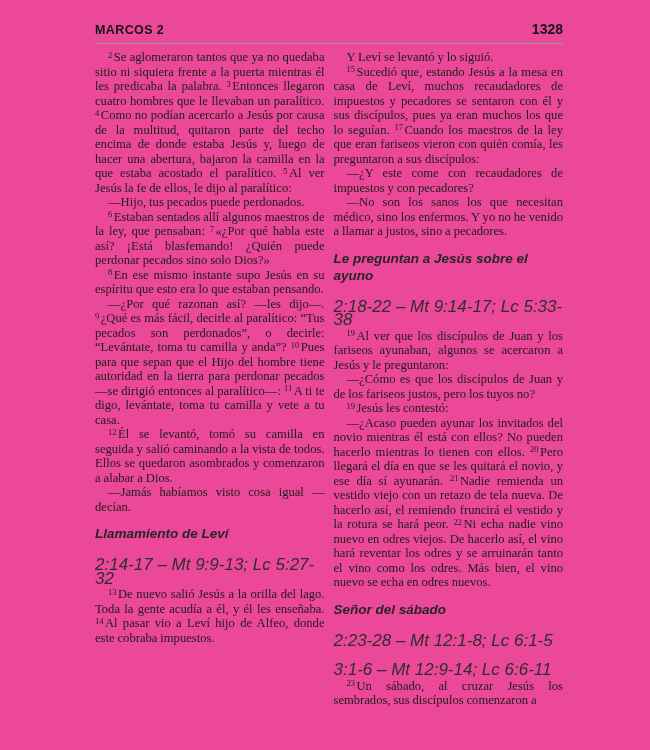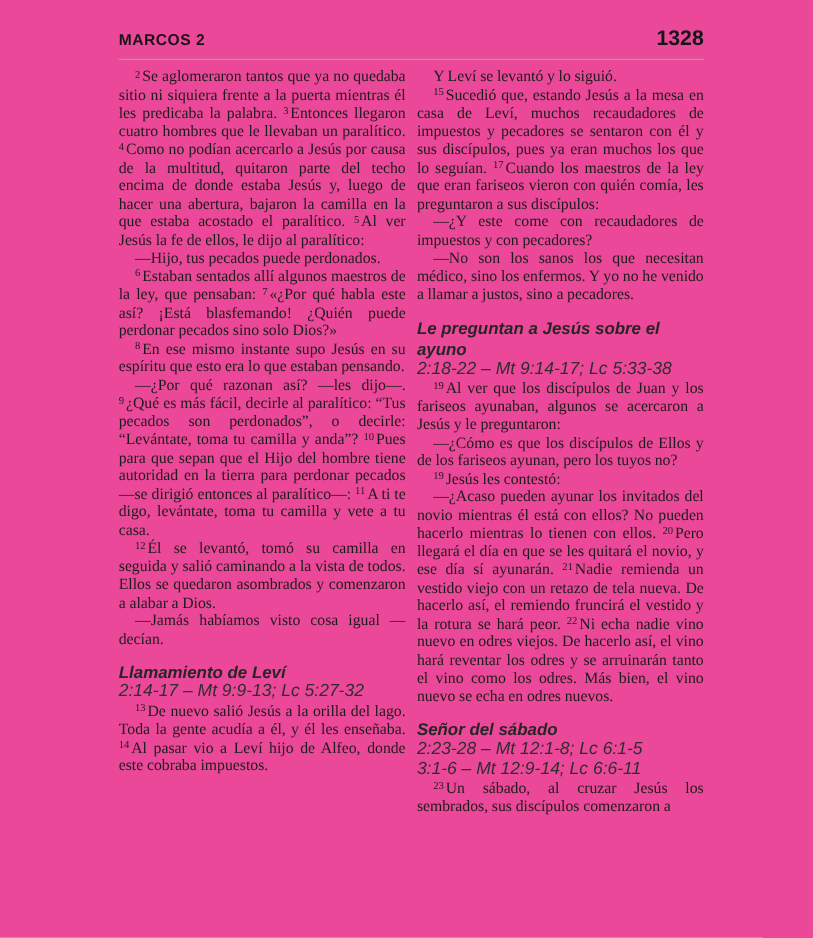--- a/index.html
+++ b/index.html
@@ -29,21 +29,21 @@
   .book-title {
     font-family:"Liberation Sans","DejaVu Sans",sans-serif;
     font-weight:700;
     font-size:12.5px;
     letter-spacing:.4px;
     color:#161616;
   }
   .page-number {
     font-family:"Liberation Sans","DejaVu Sans",sans-serif;
     font-weight:700;
-    font-size:17px;
+    font-size:14px;
     color:#161616;
   }
   .columns {
     display:flex;
     gap:9px;
     margin-top:6px;
   }
   .col { width:229.5px; }
   .para {
     margin:0;
@@ -58,24 +58,24 @@
   }
   .heading {
     margin:11px 0 0 0;
     font-family:"Liberation Sans","DejaVu Sans",sans-serif;
     font-style:italic;
     font-size:13.5px;
     line-height:17px;
     color:#262626;
   }
   .ref {
-    margin:0 0 2px 0;
+    margin:16px 0 2px 0;
     font-family:"Liberation Sans","DejaVu Sans",sans-serif;
     font-style:italic;
-    font-size:14px;
+    font-size:17px;
     line-height:13.5px;
     color:#2e2e2e;
   }
   sup.vnum {
     font-size:8.5px;
     line-height:0;
     vertical-align:baseline;
     position:relative;
     top:-3.5px;
     margin-right:1.5px;
@@ -108,21 +108,21 @@
       </div>
 
       <div class="col">
         <p class="para verse-text">Y Leví se levantó y lo siguió.</p>
         <p class="para verse-text"><sup class="vnum">15</sup>Sucedió que, estando Jesús a la mesa en casa de Leví, muchos recaudadores de impuestos y pecadores se sentaron con él y sus discípulos, pues ya eran muchos los que lo seguían. <sup class="vnum">17</sup>Cuando los maestros de la ley que eran fariseos vieron con quién comía, les preguntaron a sus discípulos:</p>
         <p class="para verse-text">—¿Y este come con recaudadores de impuestos y con pecadores?</p>
         <p class="para verse-text">—No son los sanos los que necesitan médico, sino los enfermos. Y yo no he venido a llamar a justos, sino a pecadores.</p>
         <h2 class="heading">Le preguntan a Jesús sobre el ayuno</h2>
         <p class="ref">2:18-22 – Mt 9:14-17; Lc 5:33-38</p>
         <p class="para verse-text"><sup class="vnum">19</sup>Al ver que los discípulos de Juan y los fariseos ayunaban, algunos se acercaron a Jesús y le preguntaron:</p>
-        <p class="para verse-text">—¿Cómo es que los discípulos de Ellos y de los fariseos ayunan, pero los tuyos no?</p>
+        <p class="para verse-text">—¿Cómo es que los discípulos de Juan y de los fariseos justos, pero los tuyos no?</p>
         <p class="para verse-text"><sup class="vnum">19</sup>Jesús les contestó:</p>
         <p class="para verse-text">—¿Acaso pueden ayunar los invitados del novio mientras él está con ellos? No pueden hacerlo mientras lo tienen con ellos. <sup class="vnum">20</sup>Pero llegará el día en que se les quitará el novio, y ese día sí ayunarán. <sup class="vnum">21</sup>Nadie remienda un vestido viejo con un retazo de tela nueva. De hacerlo así, el remiendo fruncirá el vestido y la rotura se hará peor. <sup class="vnum">22</sup>Ni echa nadie vino nuevo en odres viejos. De hacerlo así, el vino hará reventar los odres y se arruinarán tanto el vino como los odres. Más bien, el vino nuevo se echa en odres nuevos.</p>
         <h2 class="heading">Señor del sábado</h2>
         <p class="ref">2:23-28 – Mt 12:1-8; Lc 6:1-5</p>
         <p class="ref">3:1-6 – Mt 12:9-14; Lc 6:6-11</p>
         <p class="para verse-text"><sup class="vnum">23</sup>Un sábado, al cruzar Jesús los sembrados, sus discípulos comenzaron a</p>
       </div>
 
     </div>
   </div>

